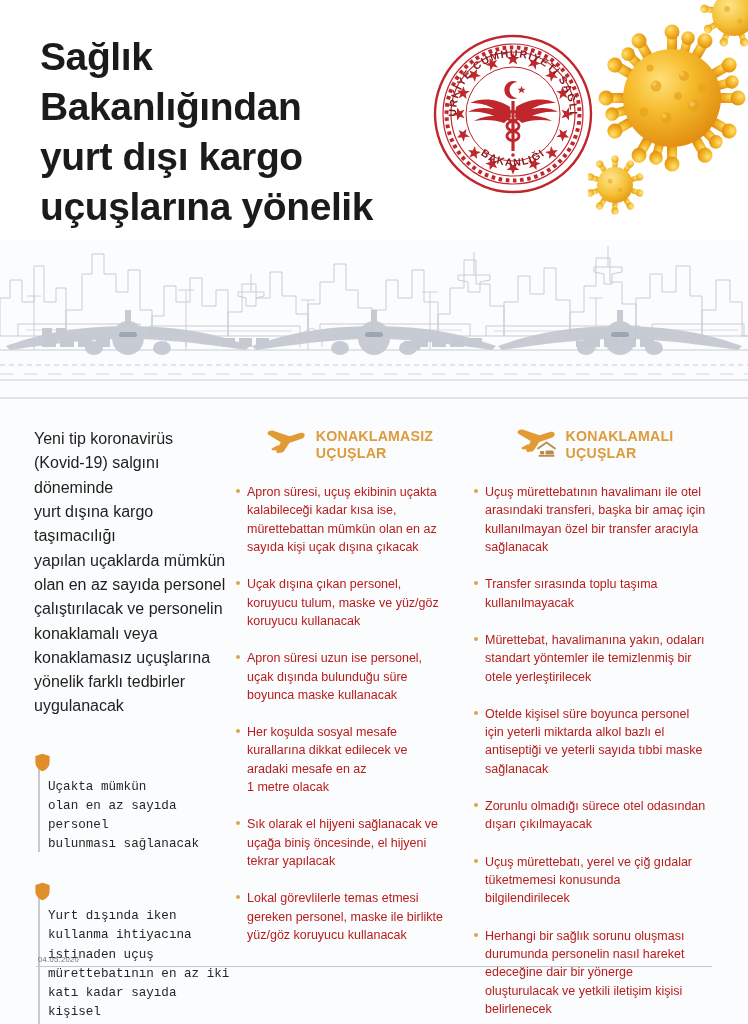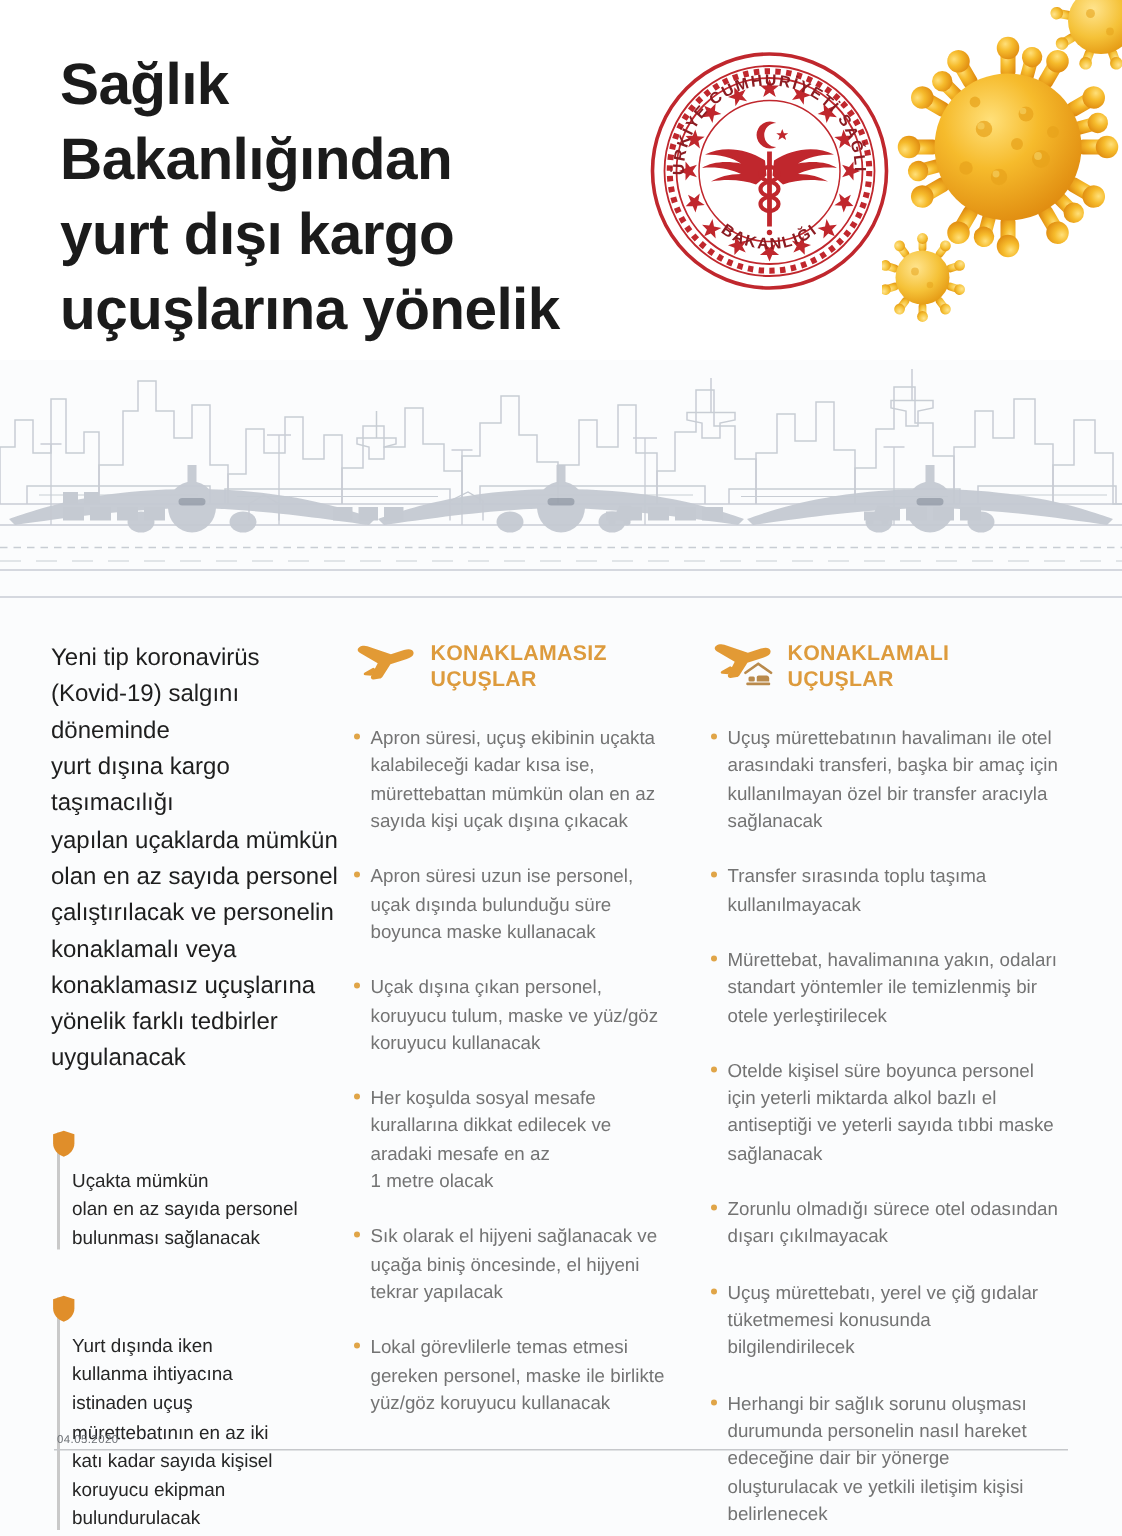--- a/index.html
+++ b/index.html
@@ -92,20 +92,21 @@
     color: #1e1e1e;
     margin: 0 0 34px 0;
     white-space: pre-line;
   }
 
   
   .shield-item {
     position: relative;
     padding-left: 14px;
     margin-bottom: 28px;
+    font-family: Liberation Mono, monospace;
   }
   .shield-rule {
     position: absolute;
     left: 4px;
     top: 2px;
     bottom: 2px;
     width: 1.5px;
     background: #c9c9c9;
   }
   .shield-icon {
@@ -124,20 +125,21 @@
     white-space: pre-line;
   }
 
   
   .col-head {
     display: flex;
     align-items: flex-start;
     gap: 9px;
     margin: 0 0 16px 0;
     height: 40px;
+    justify-content: center;
   }
   .col-head-icon {
     flex: 0 0 auto;
     width: 42px;
     height: 36px;
     margin-top: -2px;
   }
   .col-head-title {
     font-size: 14.2px;
     font-weight: bold;
@@ -154,21 +156,21 @@
     list-style: none;
     margin: 0;
     padding: 0;
   }
   ul.bullets li {
     position: relative;
     padding-left: 11px;
     margin-bottom: 19px;
     font-size: 12.5px;
     line-height: 1.465;
-    color: #737373;
+    color: #b91c1c;
     white-space: pre-line;
   }
   ul.bullets li::before {
     content: "";
     position: absolute;
     left: 0;
     top: 6px;
     width: 4px;
     height: 4px;
     border-radius: 50%;
@@ -746,26 +748,26 @@
         </span>
         <span class="col-head-title">KONAKLAMASIZ
 UÇUŞLAR</span>
       </div>
 
       <ul class="bullets">
         <li>Apron süresi, uçuş ekibinin uçakta
 kalabileceği kadar kısa ise,
 mürettebattan mümkün olan en az
 sayıda kişi uçak dışına çıkacak</li>
+        <li>Uçak dışına çıkan personel,
+koruyucu tulum, maske ve yüz/göz
+koruyucu kullanacak</li>
         <li>Apron süresi uzun ise personel,
 uçak dışında bulunduğu süre
 boyunca maske kullanacak</li>
-        <li>Uçak dışına çıkan personel,
-koruyucu tulum, maske ve yüz/göz
-koruyucu kullanacak</li>
         <li>Her koşulda sosyal mesafe
 kurallarına dikkat edilecek ve
 aradaki mesafe en az
 1 metre olacak</li>
         <li>Sık olarak el hijyeni sağlanacak ve
 uçağa biniş öncesinde, el hijyeni
 tekrar yapılacak</li>
         <li>Lokal görevlilerle temas etmesi
 gereken personel, maske ile birlikte
 yüz/göz koruyucu kullanacak</li>

